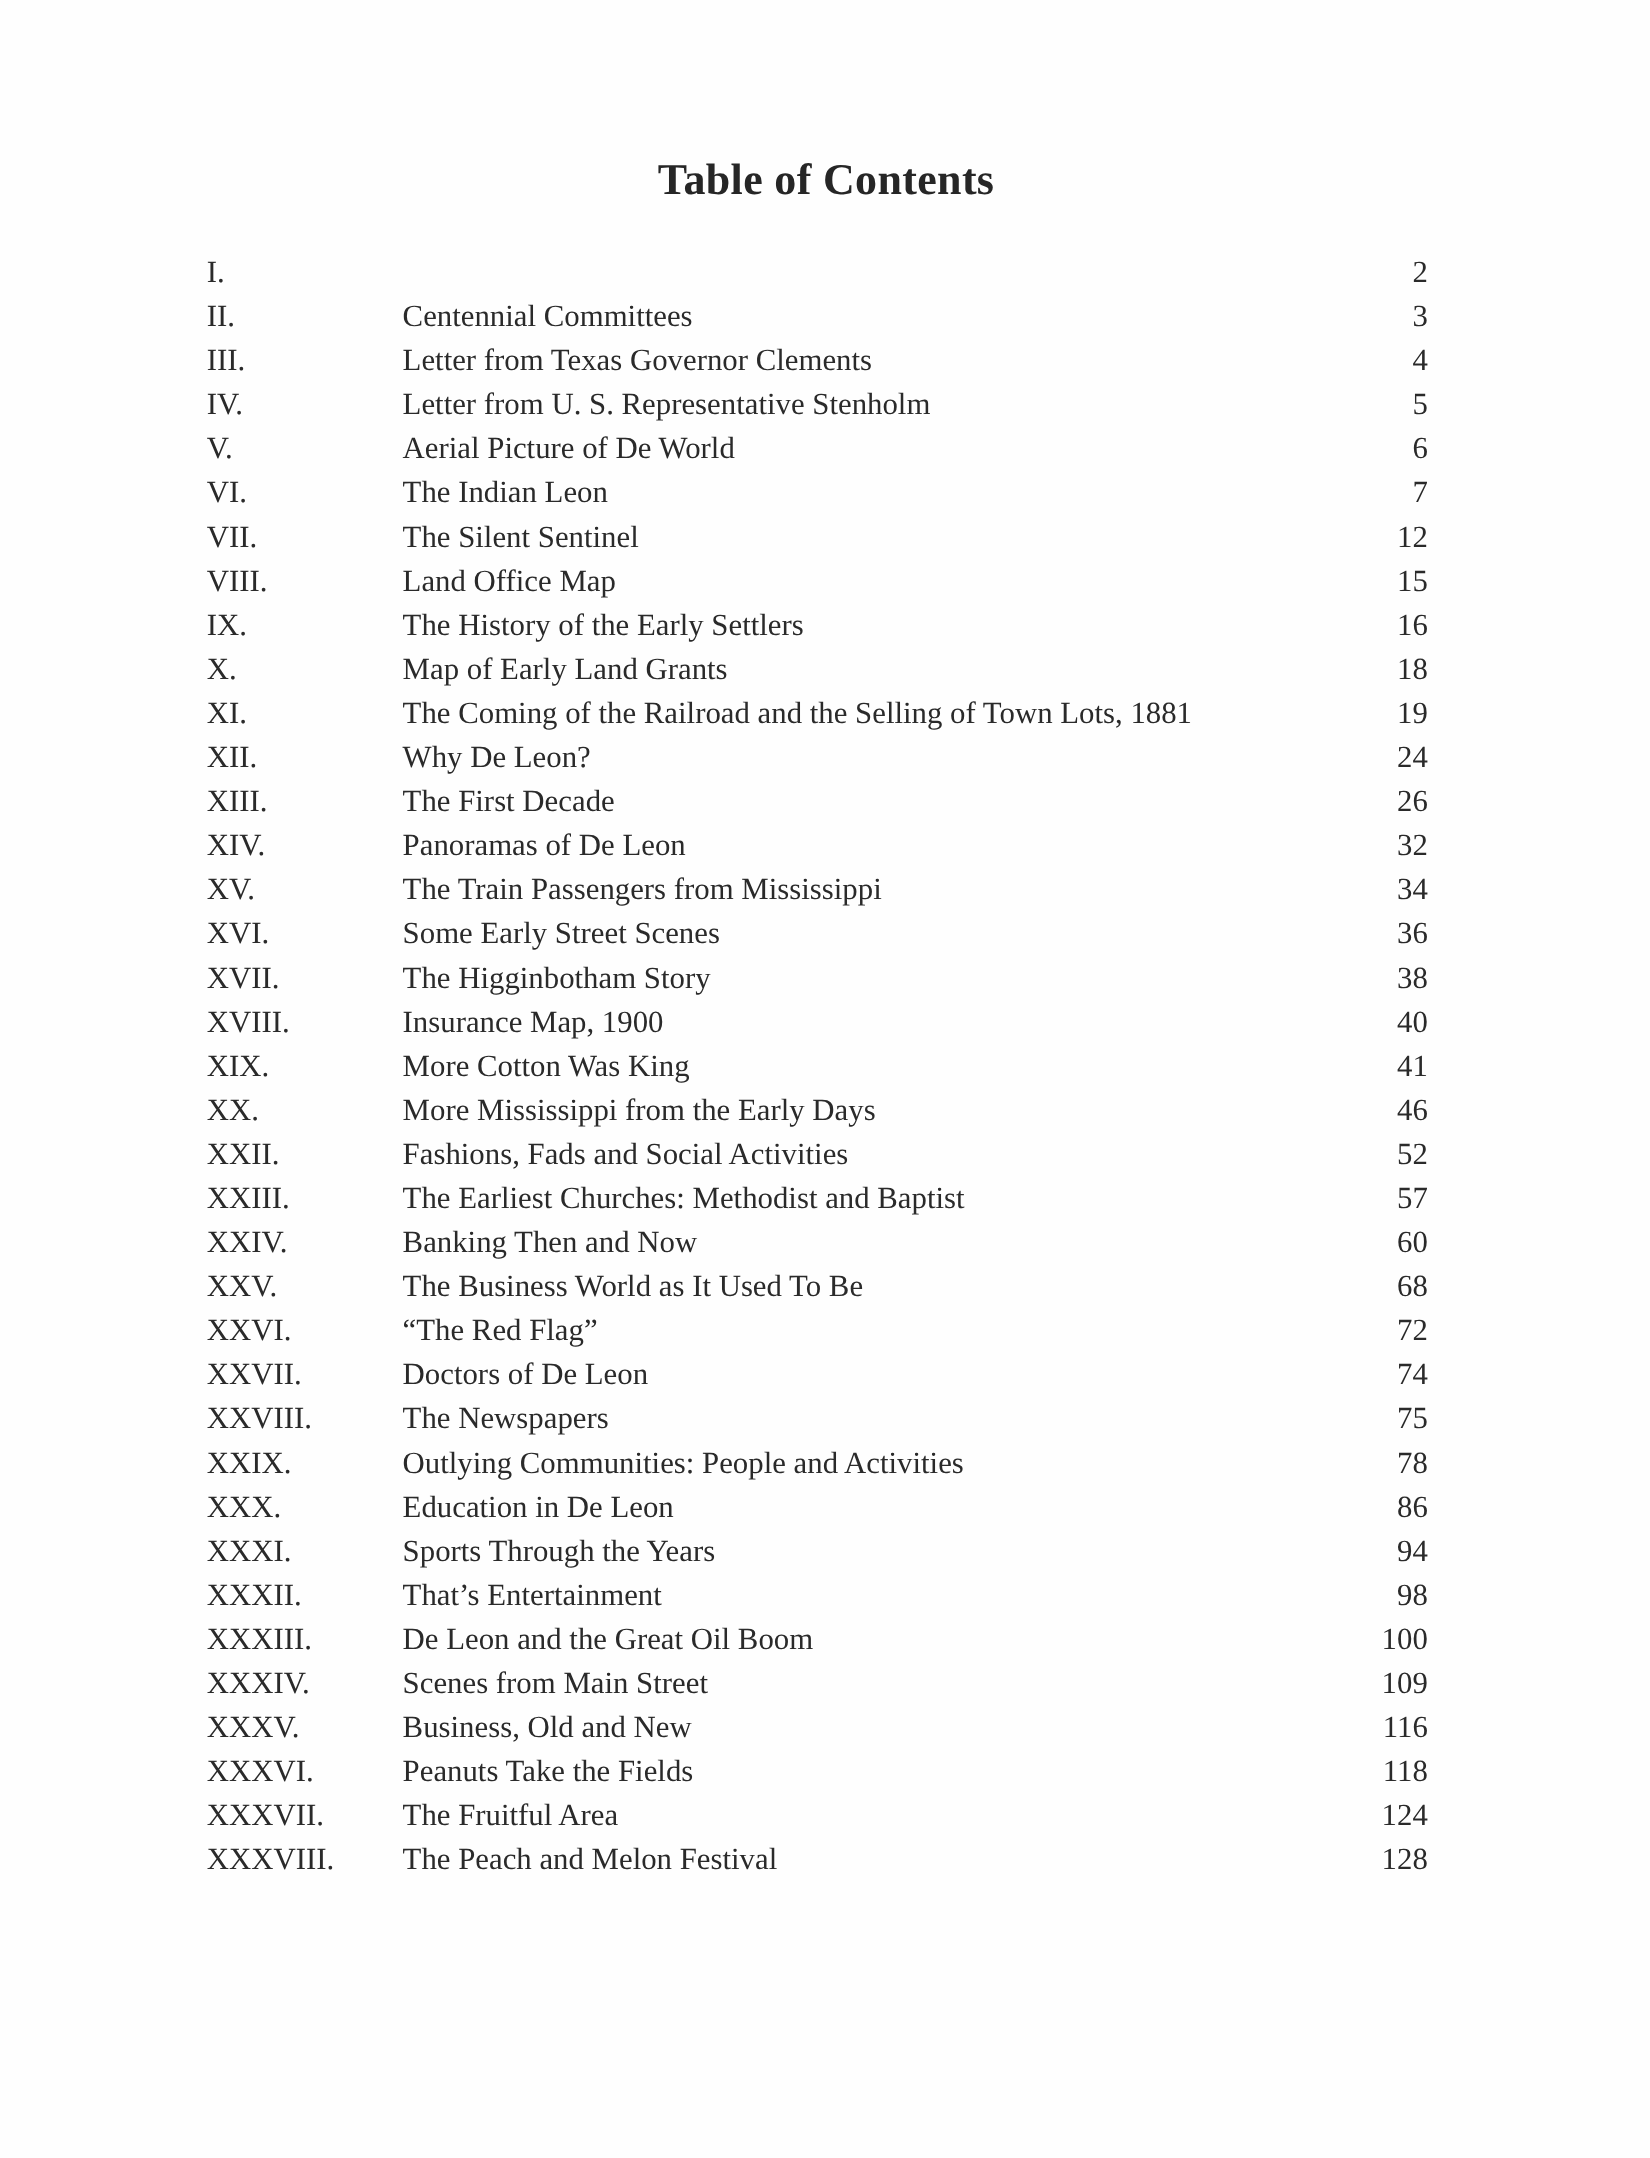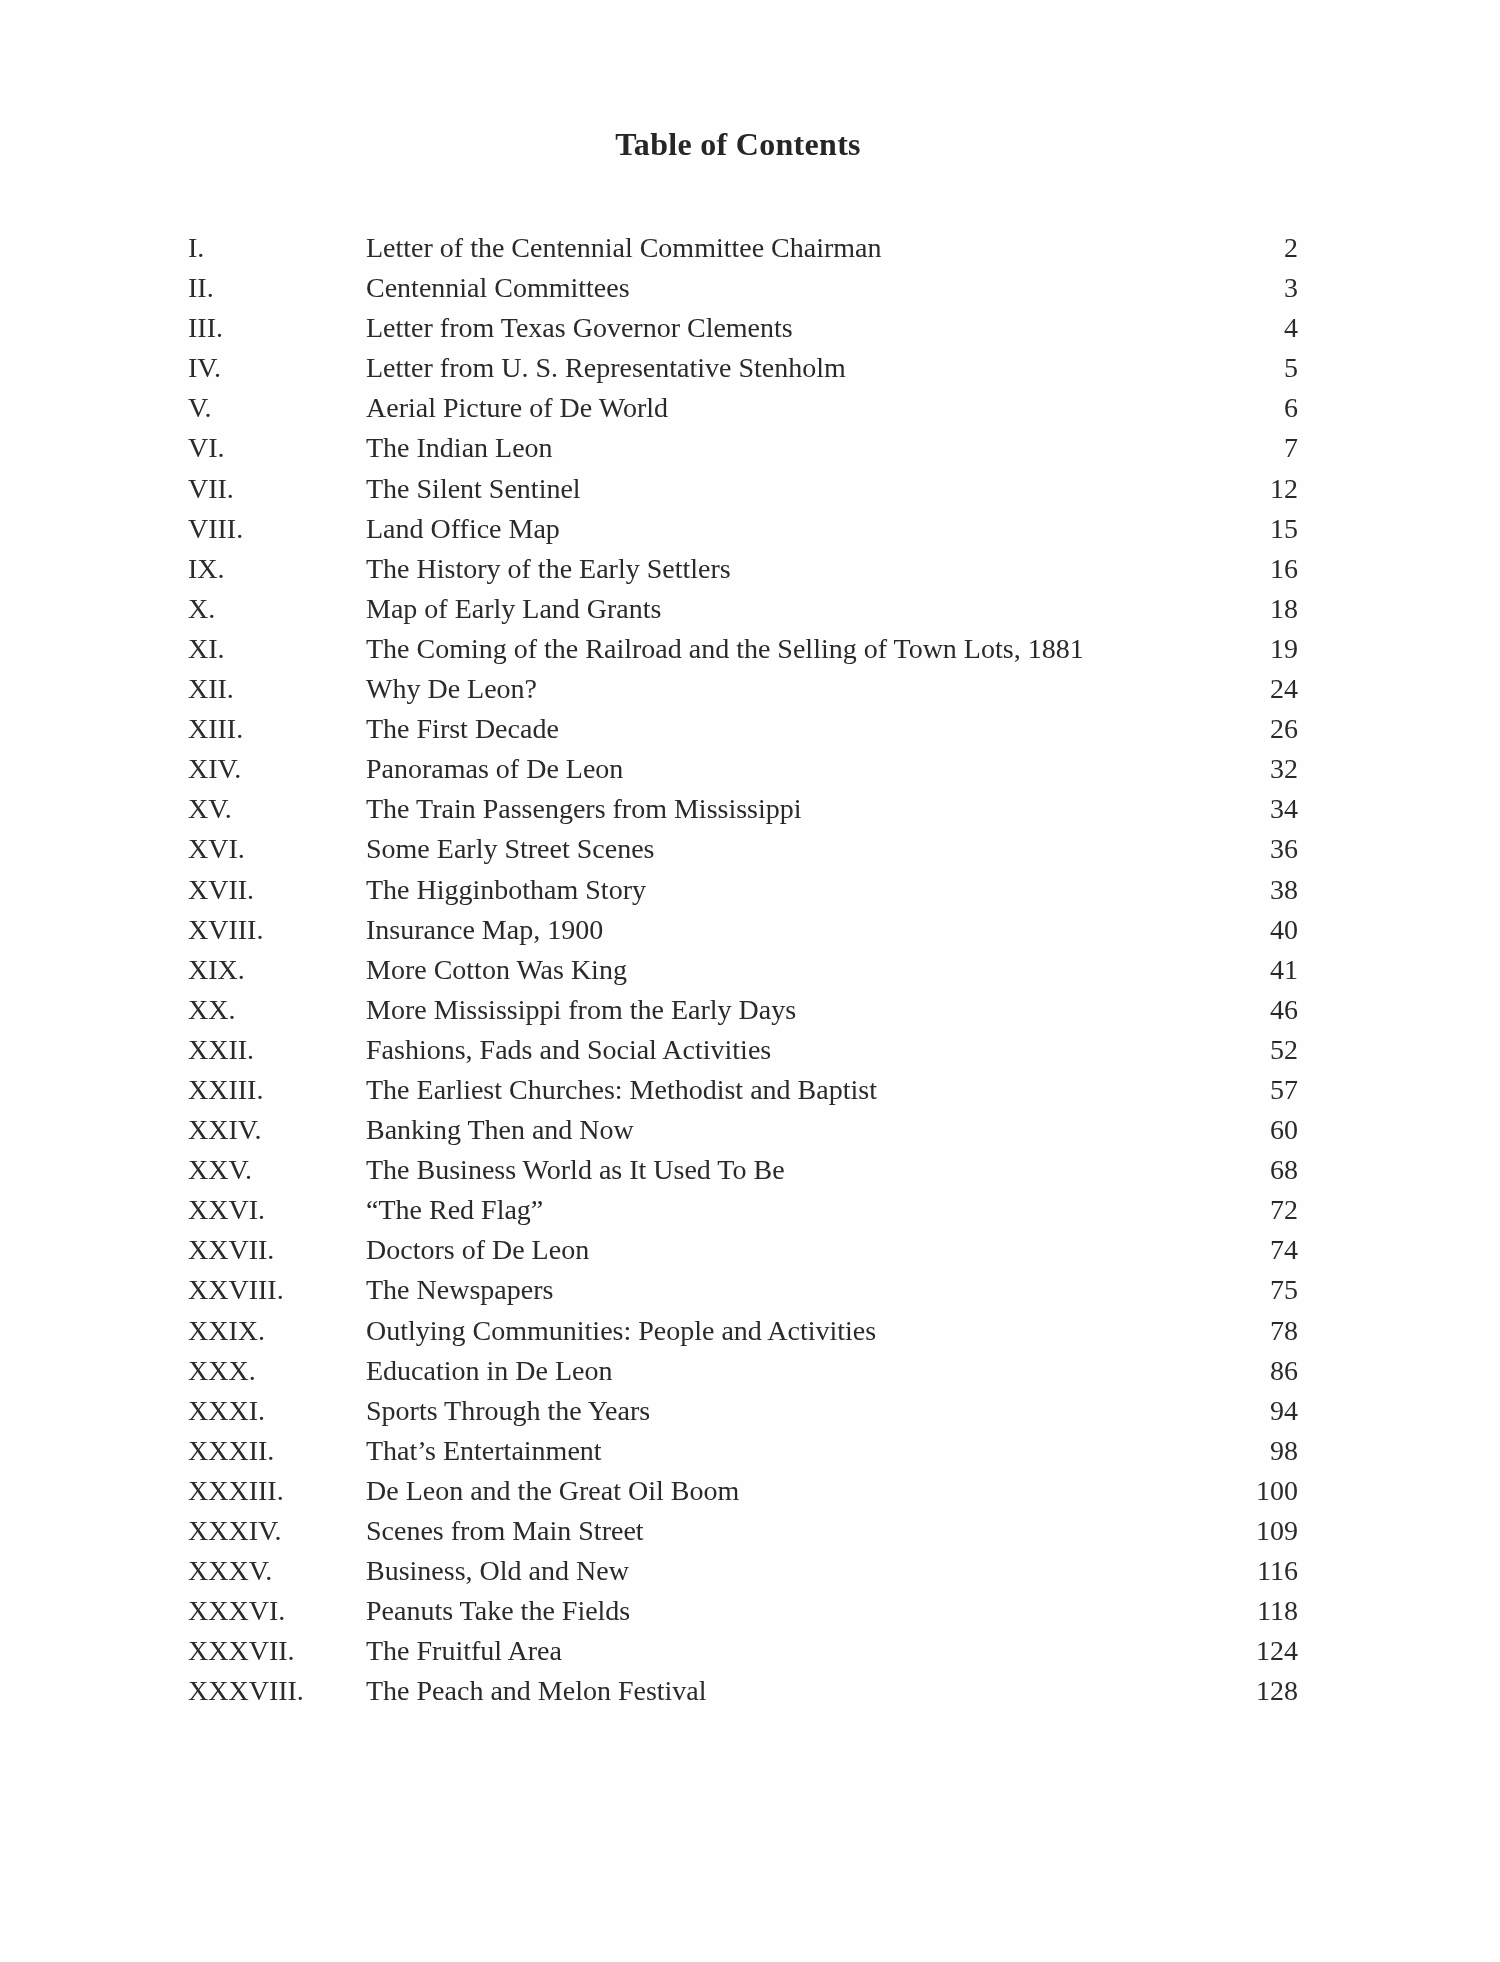--- a/index.html
+++ b/index.html
@@ -23,24 +23,24 @@
       background: #fefefe;
     }
     .title {
       position: absolute;
       top: 122px;
       left: 0;
       width: 1468px;
       text-align: center;
       font-family: "Liberation Serif", "DejaVu Serif", serif;
       font-weight: bold;
-      font-size: 32px;
+      font-size: 40px;
       letter-spacing: 0.3px;
       color: #262626;
-      margin: 4px;
+      margin: 17px;
     }
     .toc {
       position: absolute;
       top: 228px;
       left: 0;
       width: 1500px;
       margin: 0;
       padding: 0;
       list-style: none;
     }
@@ -74,21 +74,20 @@
   </style>
 </head>
 <body>
 
 <div class="page">
   <h1 class="title">Table of Contents</h1>
 
   <ul class="toc" id="toc-list">
       <li class="toc-row">
     <span class="toc-numeral">I.</span>
-    <span class="toc-title">Letter of the Centennial Committee Chairman</span>
     <span class="toc-page">2</span>
   </li>
       <li class="toc-row">
     <span class="toc-numeral">II.</span>
     <span class="toc-title">Centennial Committees</span>
     <span class="toc-page">3</span>
   </li>
       <li class="toc-row">
     <span class="toc-numeral">III.</span>
     <span class="toc-title">Letter from Texas Governor Clements</span>

